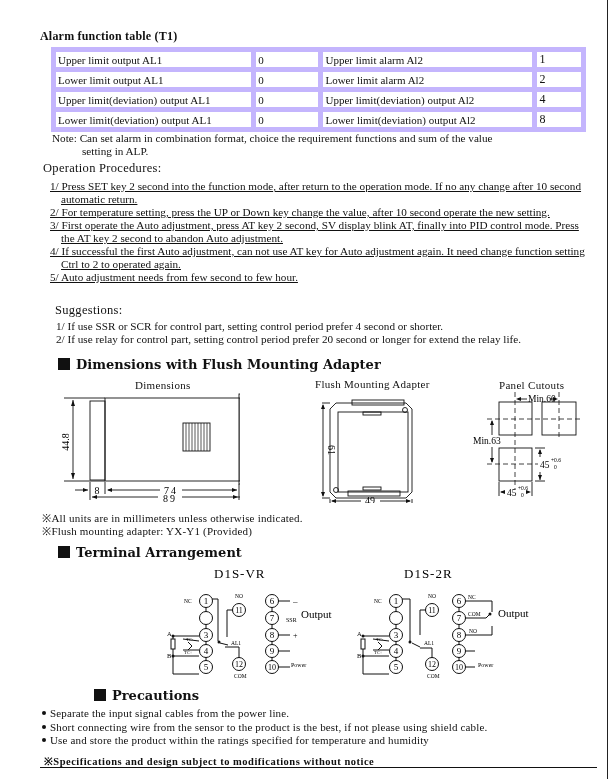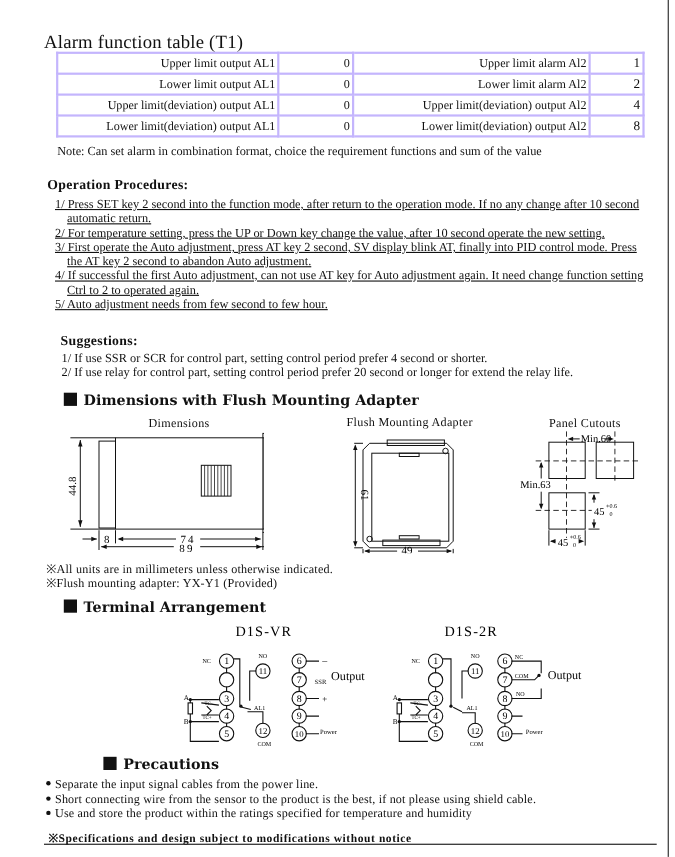--- a/index.html
+++ b/index.html
@@ -1,31 +1,31 @@
 <!DOCTYPE html>
 <html><head>
 <meta charset="utf-8">
 <style>
   * { box-sizing: border-box; margin: 0; padding: 0; }
   html, body { width: 614px; height: 779px; background: #fff; overflow: hidden; }
   body { position: relative; font-family: "Liberation Serif", serif; color: #111; }
   .right-rule { position: absolute; left: 607px; top: 0; width: 1px; height: 779px; background: #222; }
   .abs { position: absolute; }
 
-  .t1-title { left: 40px; top: 29px; font-size: 17px; font-weight: normal; letter-spacing: 0.2px; }
+  .t1-title { left: 40px; top: 29px; font-size: 12px; font-weight: bold; letter-spacing: 0.2px; }
   table.alarm { position: absolute; left: 51px; top: 47px; width: 535px; border-collapse: collapse; font-size: 11px; }
-  table.alarm td { border: 2px solid #c4b5fd; text-align: right; height: 19px; padding: 0 2px; }
+  table.alarm td { border: 5px solid #c4b5fd; text-align: left; height: 19px; padding: 0 2px; }
   table.alarm td.c1 { width: 202px; }
   table.alarm td.c2 { width: 68px; }
   table.alarm td.c3 { width: 216px; }
   table.alarm td.c4 { width: 49px; font-size: 12px; }
 
   .note { left: 52px; top: 132px; font-size: 11.2px; line-height: 13px; width: 540px; }
   .note .indent { padding-left: 30px; display:block; }
-  .h2 { font-size: 12.5px; font-weight: bold; letter-spacing: 0.3px; }
+  .h2 { font-size: 12.5px; font-weight: normal; letter-spacing: 0.3px; }
   .ops-title { left: 43px; top: 161px; }
   .list { font-size: 11.2px; line-height: 13px; }
   .list .item { padding-left: 11px; text-indent: -11px; margin-bottom: 0; }
   .ops-list { left: 50px; top: 180px; width: 545px; text-decoration: underline; }
   .sug-title { left: 55px; top: 303px; }
   .sug-list { left: 56px; top: 320px; width: 545px; }
 
   .sec { font-family: "DejaVu Serif", serif; font-weight: bold; font-size: 13px; padding-left: 16px; }
   .sec .sq { display:inline-block; width: 12px; height: 12px; background:#111; margin-right: 6px; vertical-align: -1px; }
   .sec-dim { left: 42px; top: 357px; }
@@ -73,20 +73,21 @@
     <td class="c1">Lower limit(deviation) output AL1</td>
     <td class="c2">0</td>
     <td class="c3">Lower limit(deviation) output Al2</td>
     <td class="c4">8</td>
   </tr>
 </tbody>
   </table>
 
 <div class="abs note">
   <span style="display:block">Note:  Can set alarm in combination format, choice the requirement functions and sum of the value</span>
+  <span class="indent">setting in ALP.</span>
 </div>
 
 <div class="abs h2 ops-title">Operation Procedures:</div>
 <div class="abs list ops-list">
   <div class="item">1/ Press SET key 2 second into the function mode, after return to the operation mode. If no any change after 10 second automatic return.</div>
   <div class="item">2/ For temperature setting, press the UP or Down key change the value, after 10 second operate the new setting.</div>
   <div class="item">3/ First operate the Auto adjustment, press AT key 2 second, SV display blink AT, finally into PID control mode. Press the AT key 2 second to abandon Auto adjustment.</div>
   <div class="item">4/ If successful the first Auto adjustment, can not use AT key for Auto adjustment again. It need change function setting Ctrl to 2 to operated again.</div>
   <div class="item">5/ Auto adjustment needs from few second to few hour.</div>
 </div>

